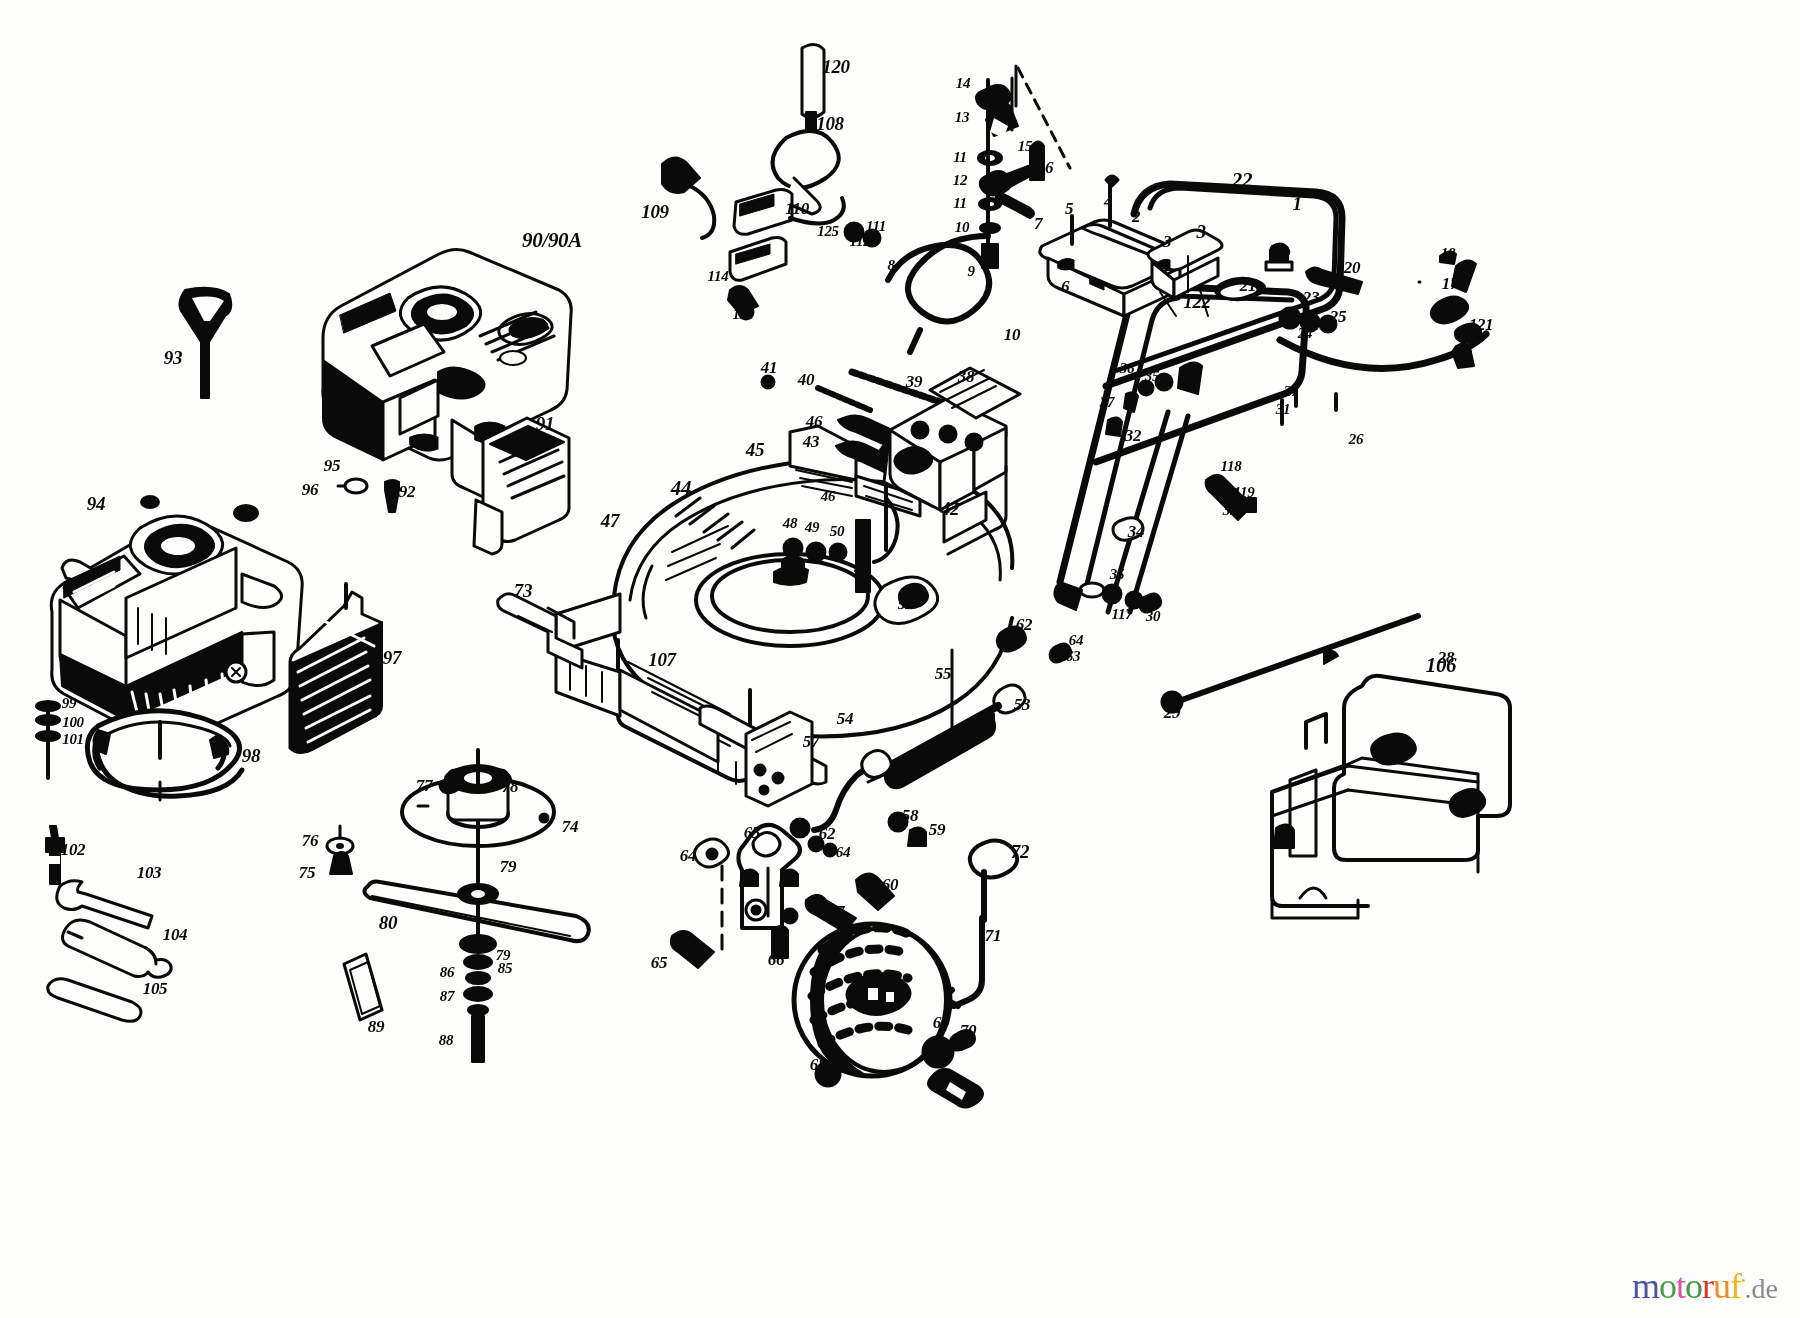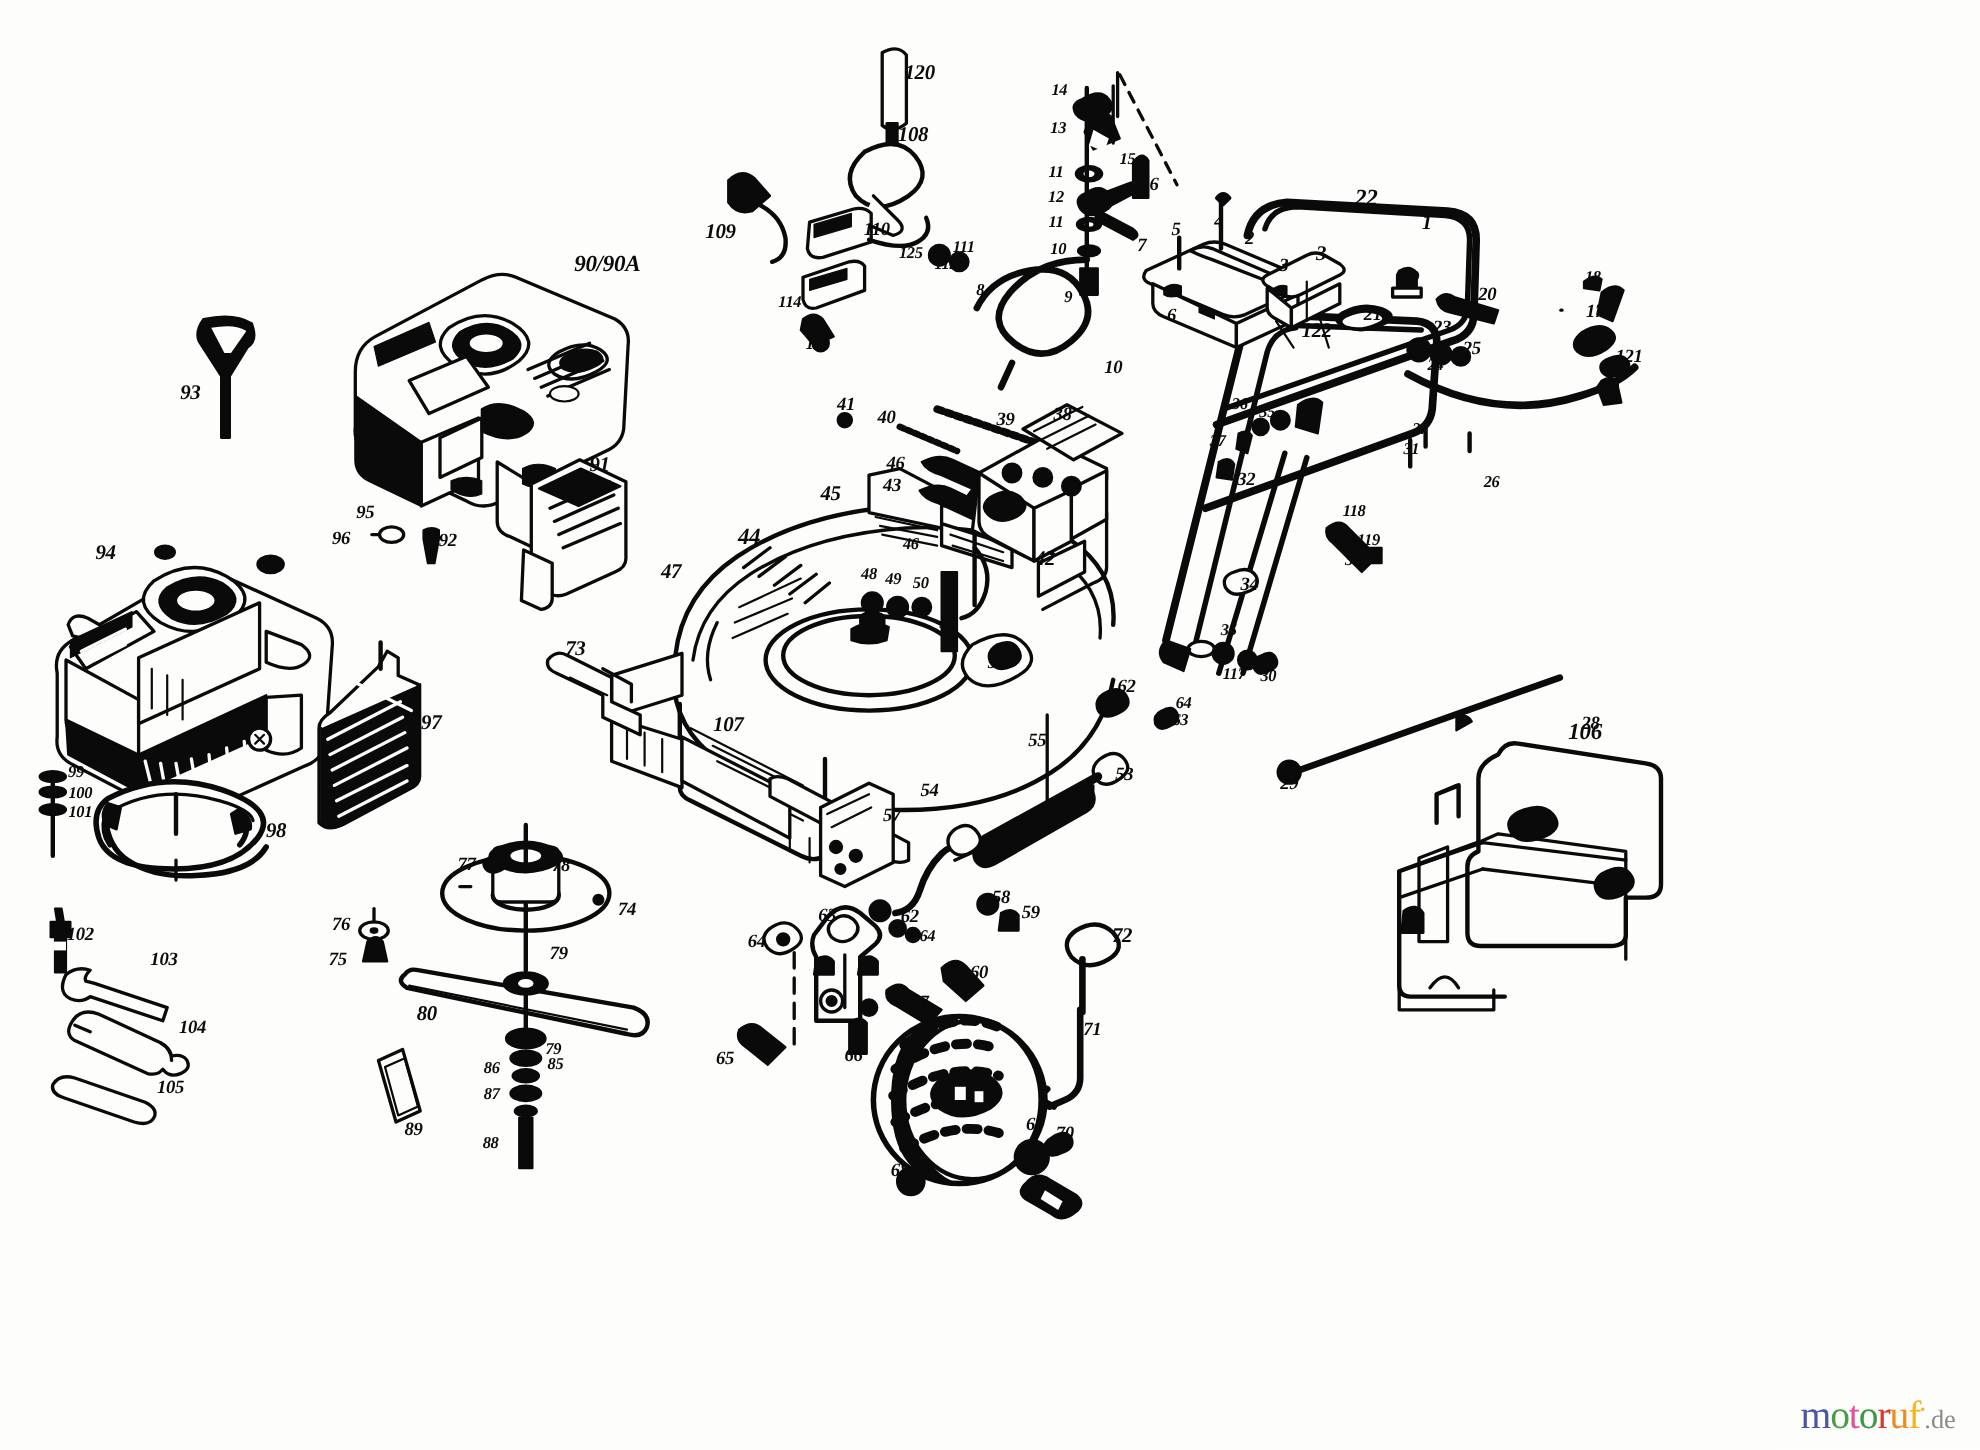--- a/index.html
+++ b/index.html
@@ -11,21 +11,21 @@
        transform:translate(-50%,-50%);}
   .s10{font-size:15px;}
   .s11{font-size:17px;}
   .s12{font-size:19px;}
   .s13{font-size:21px;}
   
   #wm{position:absolute;right:22px;bottom:14px;font-family:"Liberation Serif",serif;
       font-size:36px;letter-spacing:-1px;line-height:1;}
   #wm span{display:inline-block;}
   #wm .dot{font-size:13px;vertical-align:super;}
-  #wm .tld{font-size:24px;color:#8a8a8a;letter-spacing:0;}
+  #wm .tld{font-size:28px;color:#8a8a8a;letter-spacing:0;}
 </style>
 </head>
 <body>
 
 <div id="page">
 
   <svg id="canvas" viewBox="0 0 1800 1318" xmlns="http://www.w3.org/2000/svg">
     <defs>
       <g id="nut">
           <ellipse rx="7" ry="5"></ellipse>

